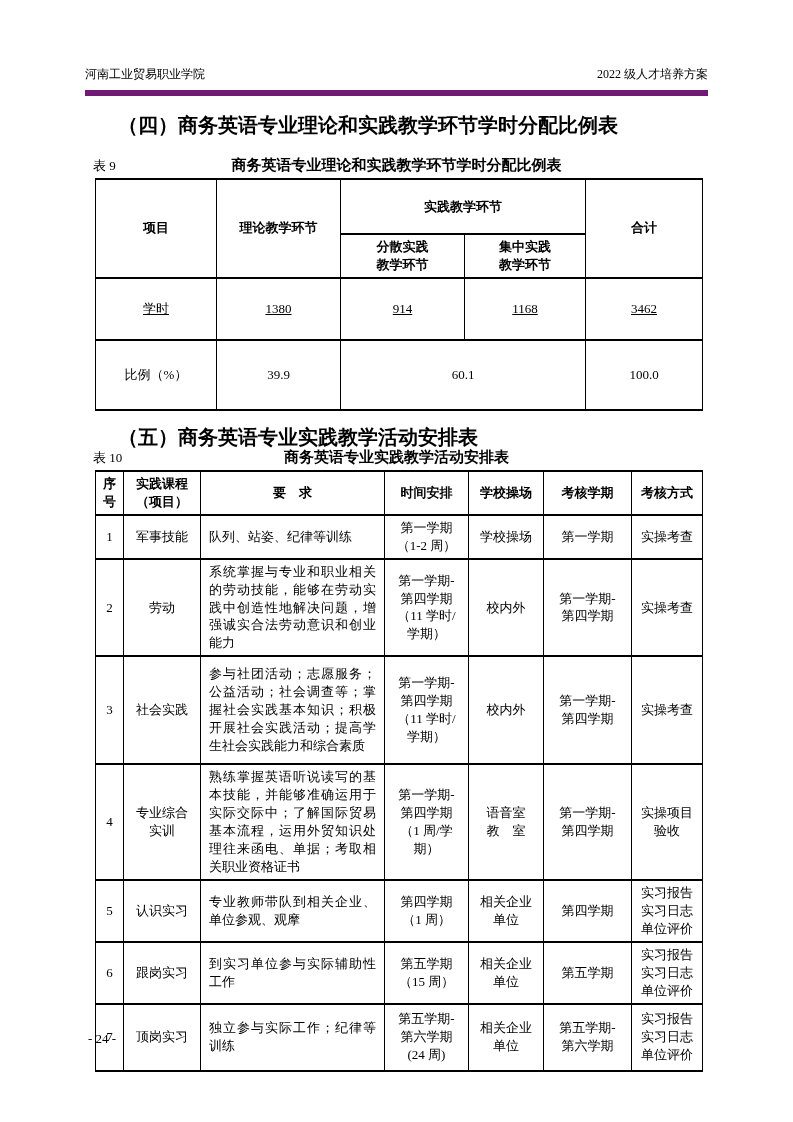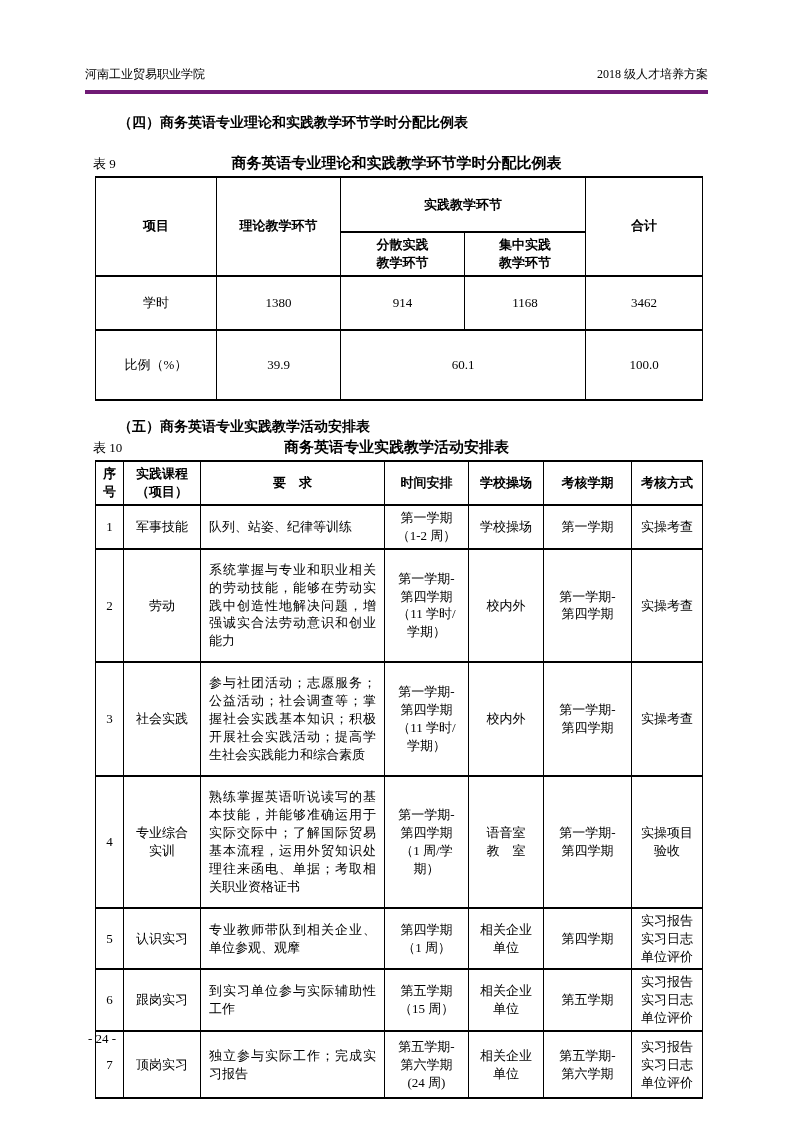--- a/index.html
+++ b/index.html
@@ -13,26 +13,26 @@
     color:#000;
     overflow:hidden;
   }
   .content { padding:66px 85px 0 85px; }
 
   
   .page-header {
     display:flex; justify-content:space-between; align-items:flex-end;
     font-size:12px; line-height:16px;
     padding-bottom:8px;
-    border-bottom:4px solid #701a75;
+    border-bottom:6px solid #701a75;
   }
 
   
   .section-heading {
-    font-size:14px; font-weight:bold; line-height:20px;
+    font-size:20px; font-weight:bold; line-height:20px;
     margin-left:33px;
   }
   .heading-4 { margin-top:19px; }
   .heading-5 { margin-top:16px; }
 
   
   .caption-row { position:relative; height:20px; }
   .caption-row-9  { margin-top:20px; }
   .caption-row-10 { }
   .table-label {
@@ -56,46 +56,46 @@
     border-left:1px solid #000; border-right:1px solid #000;
     border-top:2px solid #000; border-bottom:2px solid #000;
     text-align:center; vertical-align:middle;
     padding:3px 6px;
     white-space:pre-line;
     line-height:1.38;
     font-weight:normal;
     overflow:hidden;
   }
   .b { font-weight:bold; }
-  .left { text-align:left; padding:11px 8px; text-align:justify; }
+  .left { text-align:left; padding:3px 8px; text-align:justify; }
 
   
   .t9r1 { height:55px; } .t9r2 { height:34px; }
-  .t9r3 { height:54px; } .t9r4 { height:70px; }
+  .t9r3 { height:62px;text-decoration:underline; } .t9r4 { height:70px; }
   .t10h  { height:43px; }
   .t10r1 { height:43px; } .t10r2 { height:87px; }
   .t10r3 { height:108px; } .t10r4 { height:112px; }
   .t10r5 { height:58px; } .t10r6 { height:52px; }
   .t10r7 { height:67px; }
 
   
   .page-footer {
     position:absolute; left:88px; top:1031px;
     font-size:13px;
   }
 </style>
 </head>
 <body>
 
 <div class="page">
   <div class="content">
 
     <div class="page-header">
       <span>河南工业贸易职业学院</span>
-      <span>2018 级人才培养方案</span>
+      <span>2022 级人才培养方案</span>
     </div>
 
     <div class="section-heading heading-4">（四）商务英语专业理论和实践教学环节学时分配比例表</div>
 
     <div class="caption-row caption-row-9">
       <span class="table-label">表 9</span>
       <span class="table-caption">商务英语专业理论和实践教学环节学时分配比例表</span>
     </div>
 
     <table class="tbl-9">
@@ -238,21 +238,21 @@
           <td>相关企业
 单位</td>
           <td>第五学期</td>
           <td>实习报告
 实习日志
 单位评价</td>
         </tr>
         <tr class="t10r7">
           <td>7</td>
           <td>顶岗实习</td>
-          <td class="left">独立参与实际工作；完成实习报告</td>
+          <td class="left">独立参与实际工作；纪律等训练</td>
           <td>第五学期-
 第六学期
 (24 周)</td>
           <td>相关企业
 单位</td>
           <td>第五学期-
 第六学期</td>
           <td>实习报告
 实习日志
 单位评价</td>

